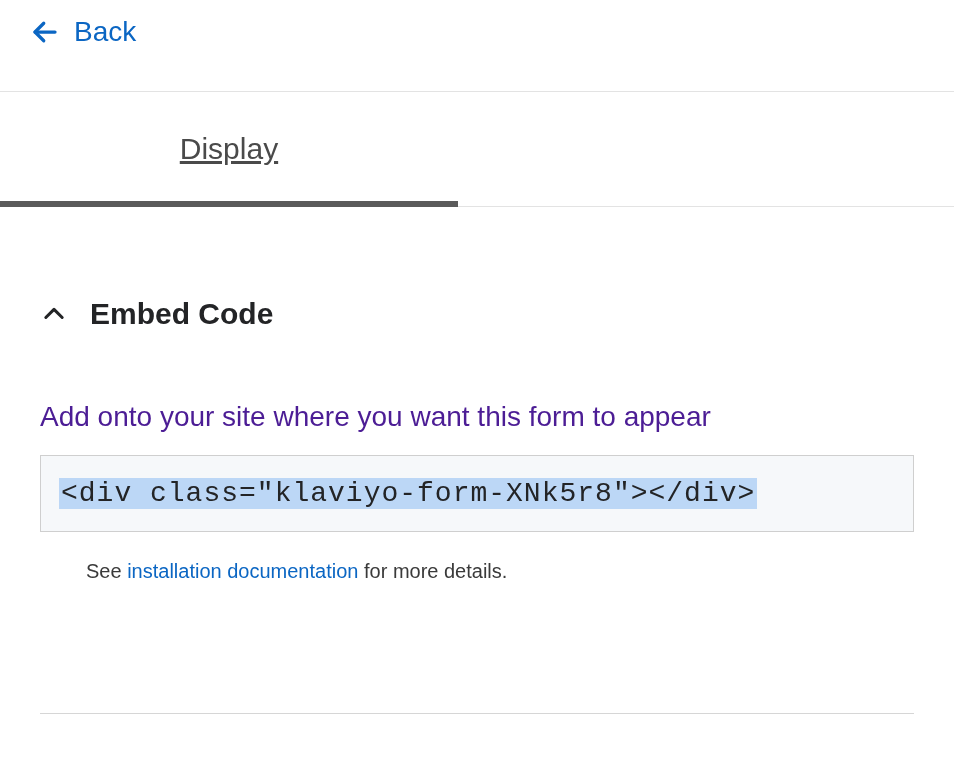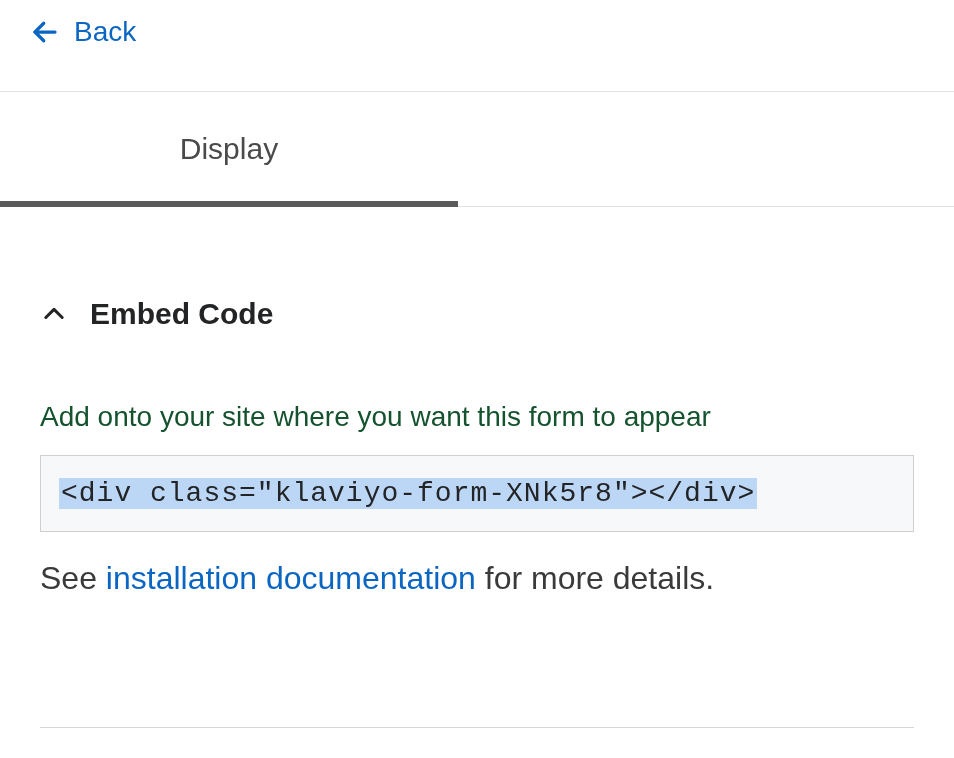--- a/index.html
+++ b/index.html
@@ -41,20 +41,21 @@
       flex: 0 0 48%;
       text-align: center;
       padding: 40px 0;
       font-size: 30px;
       color: #4a4a4a;
       cursor: pointer;
       position: relative;
     }
     .tab:first-child {
       flex: 0 0 48%;
+      text-decoration: underline;
     }
     .tab.active::after {
       content: "";
       position: absolute;
       left: 0;
       bottom: -1px;
       width: 100%;
       height: 6px;
       background: #5a5a5a;
     }
@@ -73,39 +74,40 @@
     }
     .section-title {
       font-size: 30px;
       font-weight: 700;
       color: #232426;
     }
     .subtitle {
       margin-top: 70px;
       font-size: 28px;
       font-weight: 400;
-      color: #14532d;
+      color: #4c1d95;
     }
     .code-box {
       margin-top: 22px;
       border: 1px solid #cfcfcf;
       background: #f6f8fa;
       padding: 22px 18px;
       font-family: "SFMono-Regular", Consolas, "Liberation Mono", Menlo, monospace;
       font-size: 28px;
       letter-spacing: 1px;
     }
     .code-highlight {
       background: #bcd7f6;
       padding: 0 2px;
     }
     .helper {
       margin-top: 28px;
-      font-size: 32px;
+      font-size: 20px;
       color: #3a3a3a;
+      margin-left: 46px;
     }
     .helper a {
       color: #0b66c3;
       text-decoration: none;
       cursor: pointer;
     }
     .divider {
       border: none;
       border-top: 1px solid #d6d6d6;
       margin-top: 130px;

